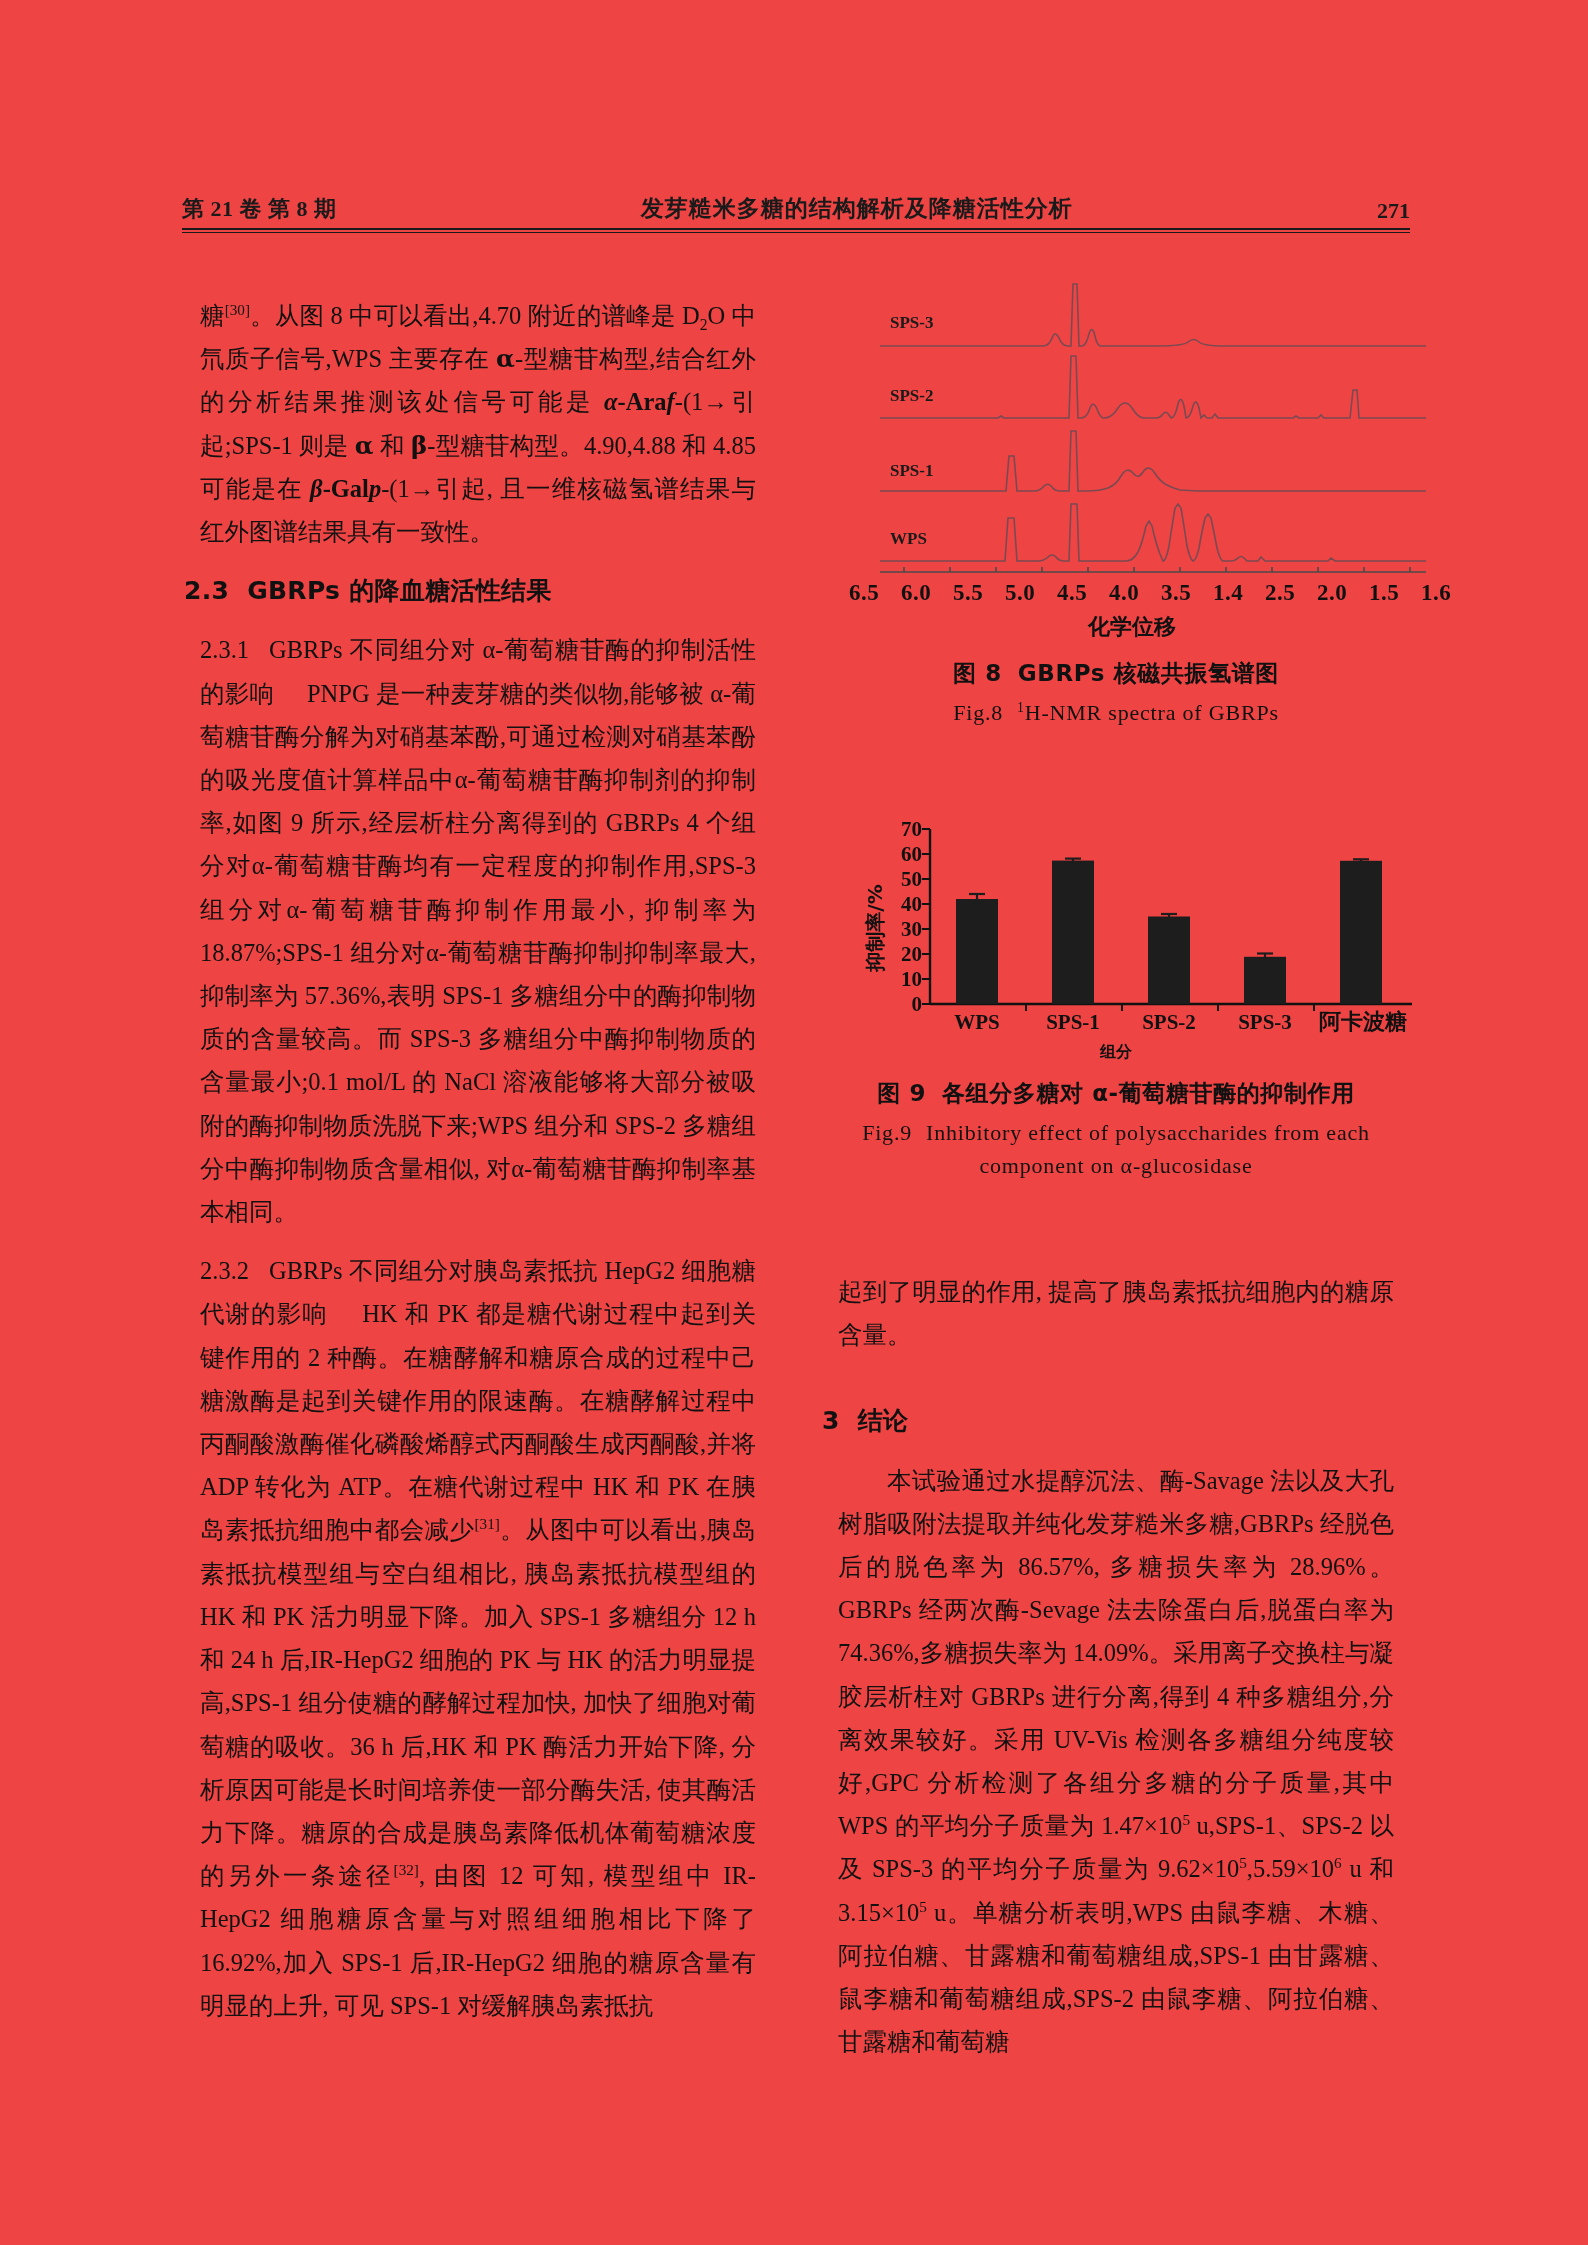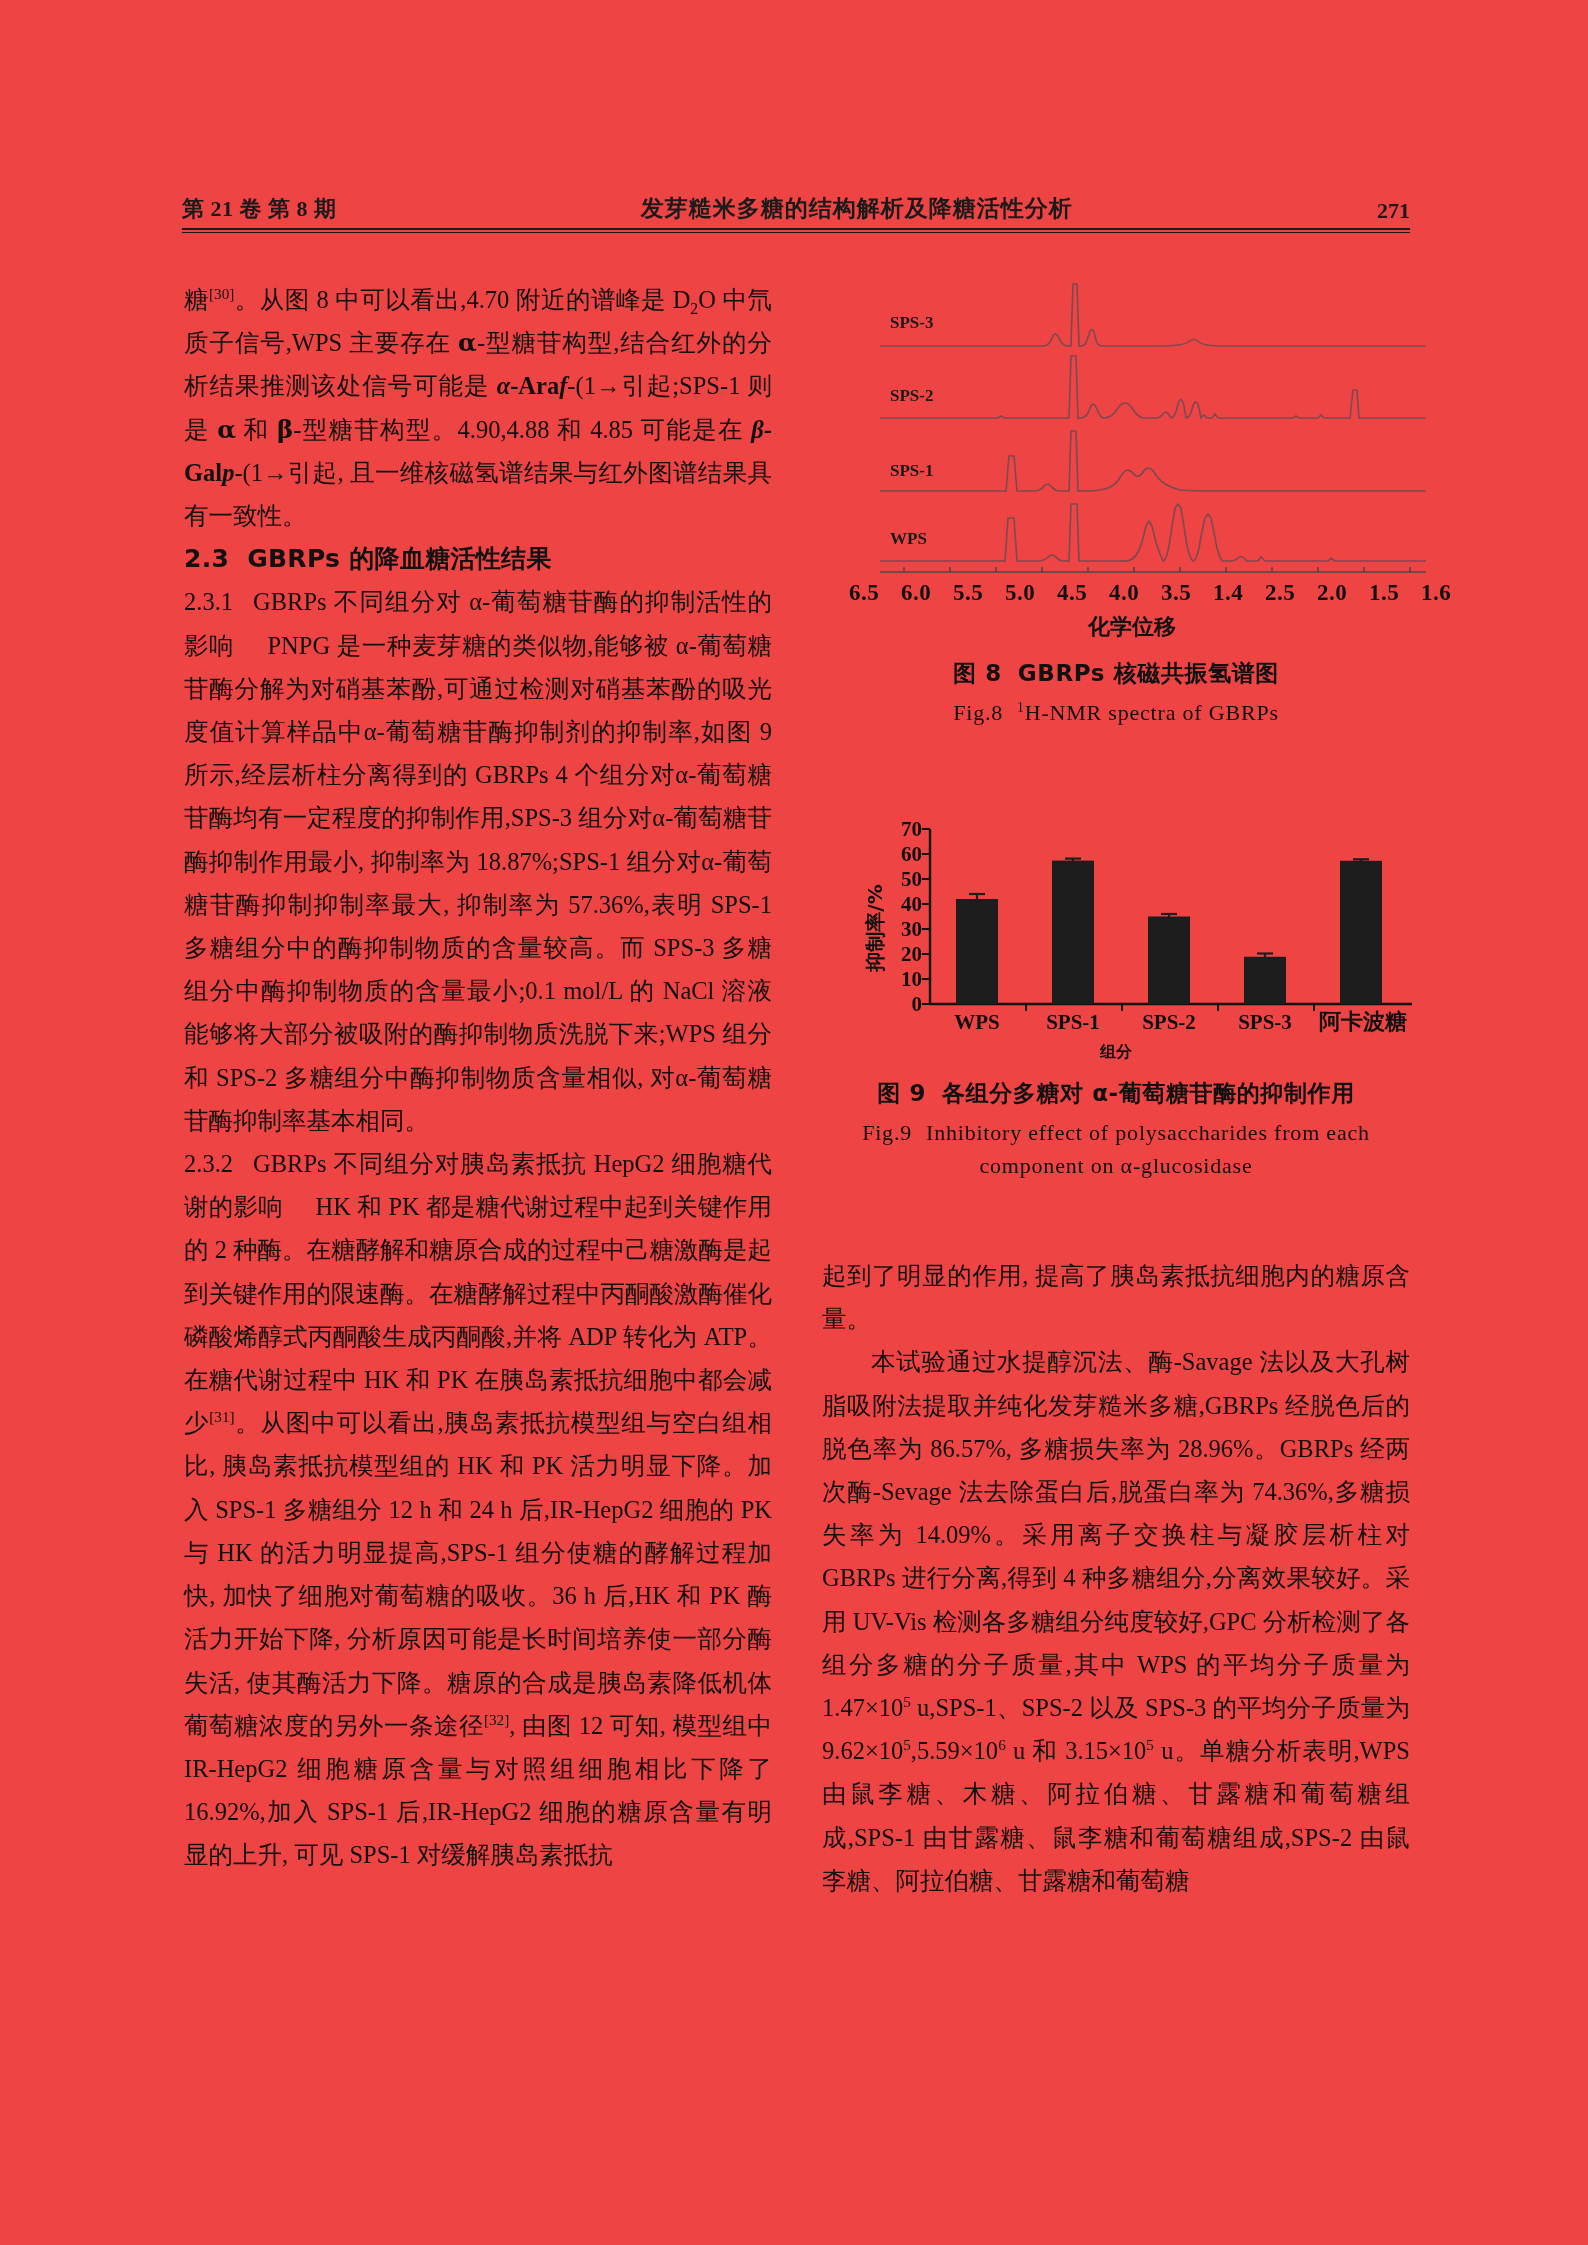--- a/index.html
+++ b/index.html
@@ -61,21 +61,21 @@
     width: 588px;
     font-size: 24.5px;
     line-height: 43.2px;
     text-align: justify;
     text-justify: inter-ideograph;
     color: #111;
   }
   .col-left  { left: 184px; }
   .col-right { left: 822px; }
 
-  .col p { margin: 0; text-indent: 0; }
+  .col p { margin: 16px; text-indent: 0; }
   .col p.indent { text-indent: 2em; }
 
   h3.sect {
     margin: 0;
     font-family: "DejaVu Sans", "Liberation Sans", sans-serif;
     font-weight: bold;
     font-size: 25px;
     line-height: 43.2px;
     letter-spacing: .3px;
   }
@@ -319,18 +319,19 @@
   <div class="cap" style="top:1078px;">
     <div class="cap-cn"><span class="cnum">图 9</span><span>各组分多糖对 α-葡萄糖苷酶的抑制作用</span></div>
     <div class="cap-en"><span class="enum">Fig.9</span><span>Inhibitory  effect  of  polysaccharides  from  each</span></div>
     <div class="cap-en" style="margin-top:0;"><span>component  on  α-glucosidase</span></div>
   </div>
 
   <div class="col col-right" style="top:1254px;">
 
     <p>起到了明显的作用, 提高了胰岛素抵抗细胞内的糖原含量。</p>
 
+    <h3 class="sect" style="margin-top:43px;"><span class="num">3</span><span>结论</span></h3>
 
     <p class="indent"><span>本试验通过水提醇沉法、酶-Savage 法以及大孔树脂吸附法提取并纯化发芽糙米多糖,GBRPs 经脱色后的脱色率为 86.57%, 多糖损失率为 28.96%。GBRPs 经两次酶-Sevage 法去除蛋白后,脱蛋白率为 74.36%,多糖损失率为 14.09%。采用离子交换柱与凝胶层析柱对 GBRPs 进行分离,得到 4 种多糖组分,分离效果较好。采用 UV-Vis 检测各多糖组分纯度较好,GPC 分析检测了各组分多糖的分子质量,其中 WPS 的平均分子质量为 1.47×10</span><sup>5</sup><span> u,SPS-1、SPS-2 以及 SPS-3 的平均分子质量为 9.62×10</span><sup>5</sup><span>,5.59×10</span><sup>6</sup><span> u 和 3.15×10</span><sup>5</sup><span> u。单糖分析表明,WPS 由鼠李糖、木糖、阿拉伯糖、甘露糖和葡萄糖组成,SPS-1 由甘露糖、鼠李糖和葡萄糖组成,SPS-2 由鼠李糖、阿拉伯糖、甘露糖和葡萄糖</span></p>
 
   </div>
 
 </div>
 
 </body></html>

